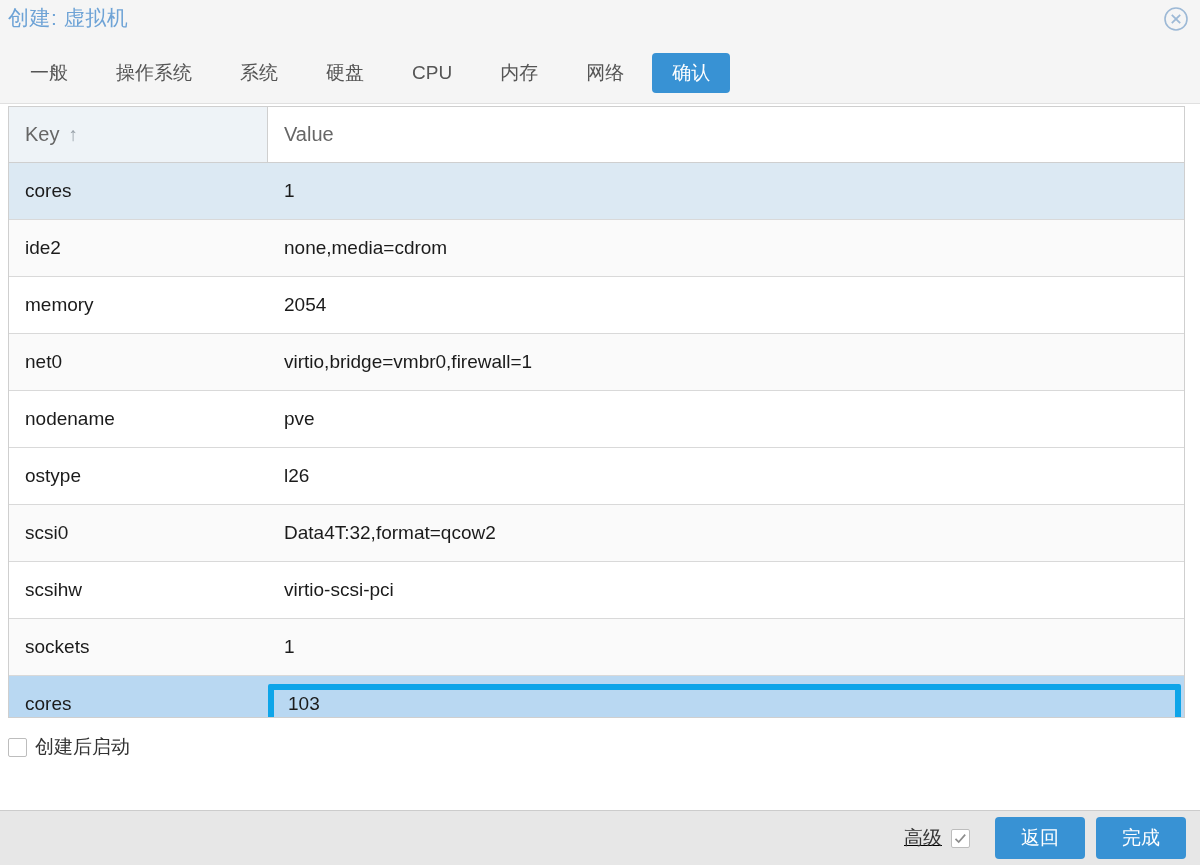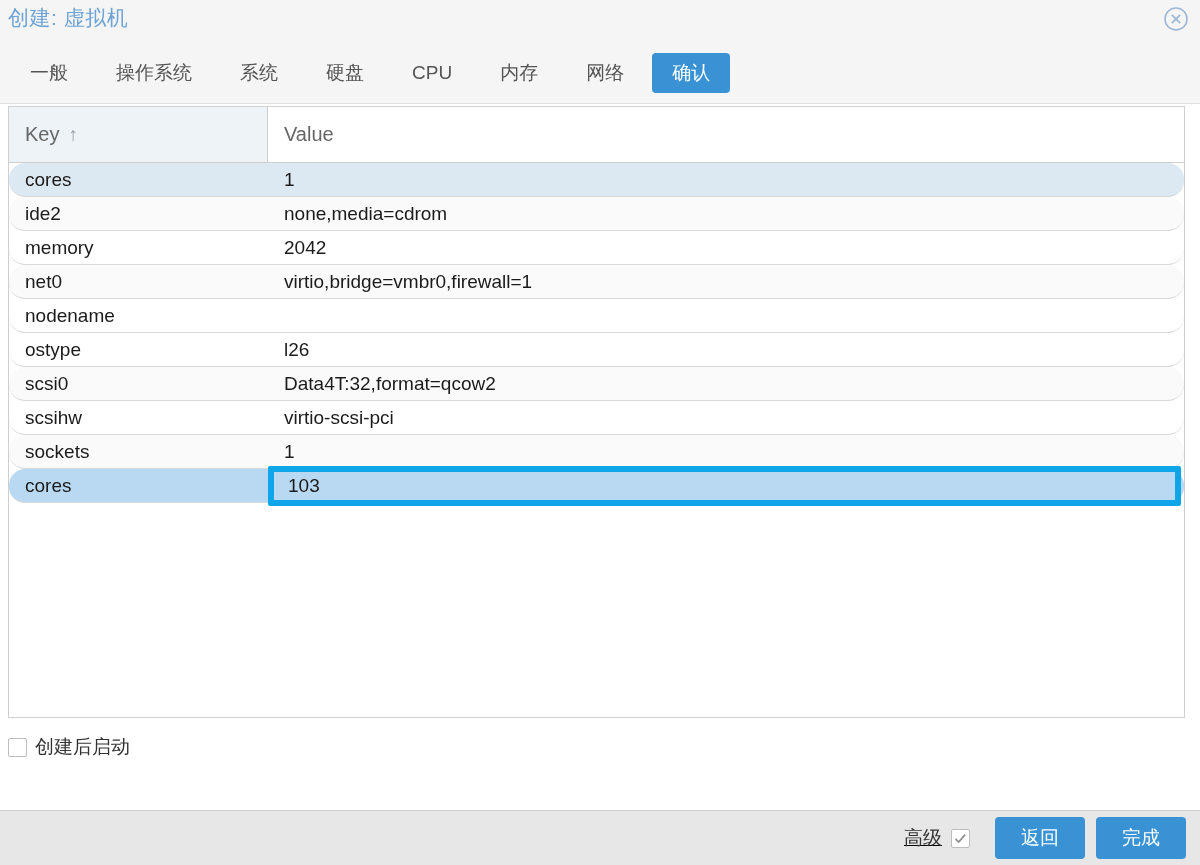--- a/index.html
+++ b/index.html
@@ -127,26 +127,25 @@
     font-size: 19px;
     color: #9aa3ab;
     line-height: 1;
   }
 
   #grid-rows {
     display: block;
   }
   .row {
     display: flex;
-    height: 34px;
+    height: 57px;
     border-bottom: 1px solid #d9d9d9;
     box-sizing: border-box;
     align-items: center;
     cursor: default;
-    border-radius: 16px;
   }
   .row.odd   { background: #fafafa; }
   .row.even  { background: #ffffff; }
   .row.hover { background: #dce9f3; }
   .row.selected { background: #b9d8f2; }
   .cell {
     font-size: 19px;
     color: #1b1b1b;
     padding-left: 16px;
     box-sizing: border-box;
@@ -275,28 +274,29 @@
           <div class="row hover">
             <div class="cell key">cores</div>
             <div class="cell value">1</div>
           </div>
           <div class="row odd">
             <div class="cell key">ide2</div>
             <div class="cell value">none,media=cdrom</div>
           </div>
           <div class="row even">
             <div class="cell key">memory</div>
-            <div class="cell value">2042</div>
+            <div class="cell value">2054</div>
           </div>
           <div class="row odd">
             <div class="cell key">net0</div>
             <div class="cell value">virtio,bridge=vmbr0,firewall=1</div>
           </div>
           <div class="row even">
             <div class="cell key">nodename</div>
+            <div class="cell value">pve</div>
           </div>
           <div class="row even">
             <div class="cell key">ostype</div>
             <div class="cell value">l26</div>
           </div>
           <div class="row odd">
             <div class="cell key">scsi0</div>
             <div class="cell value">Data4T:32,format=qcow2</div>
           </div>
           <div class="row even">

